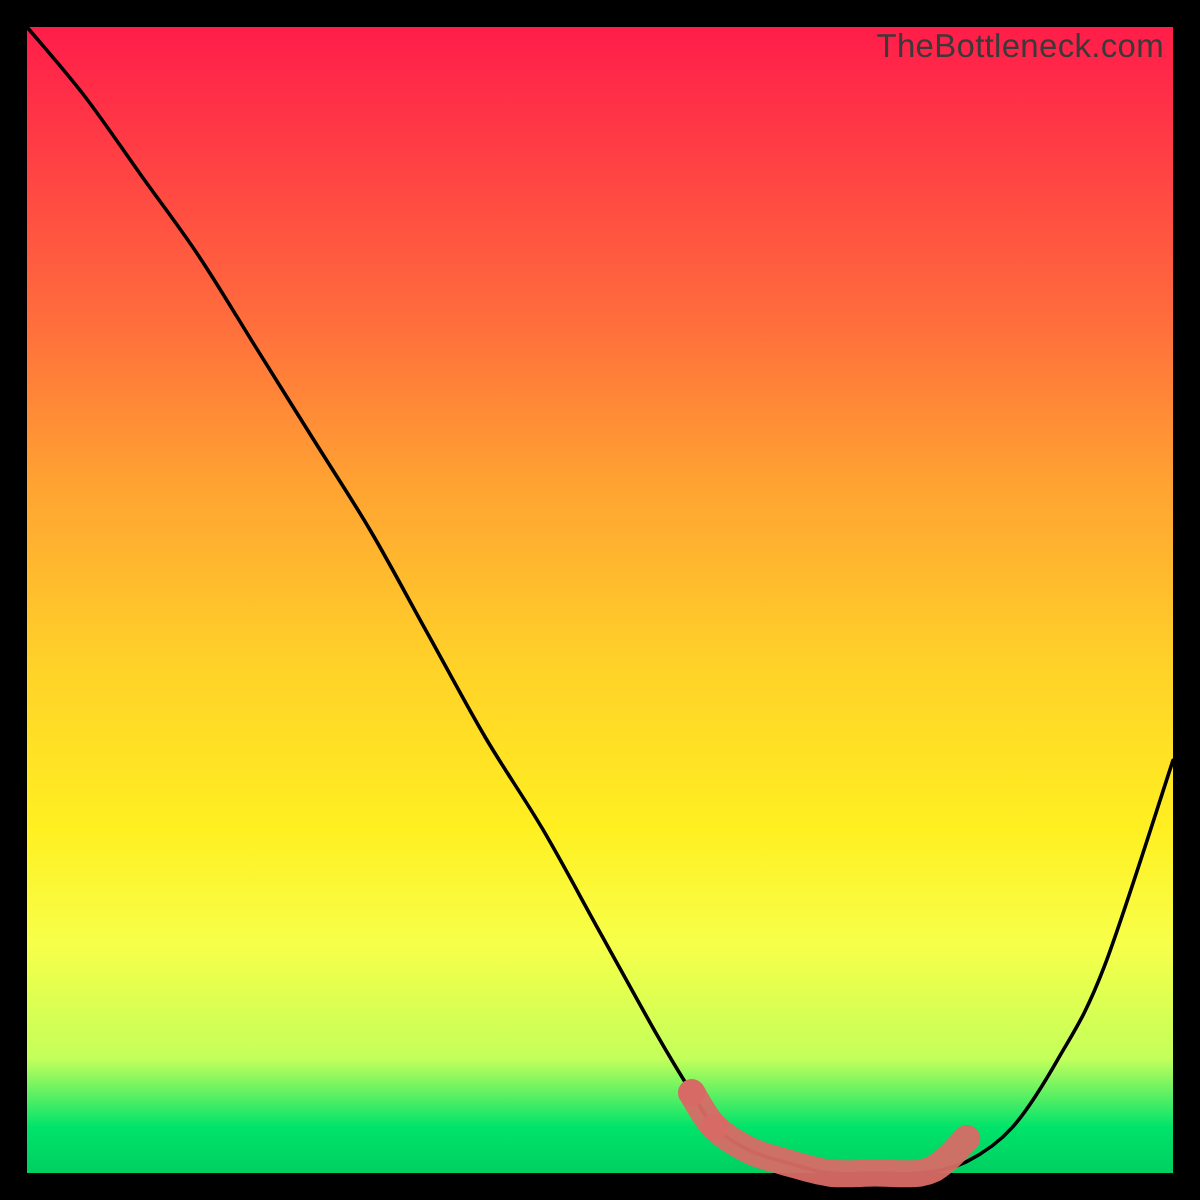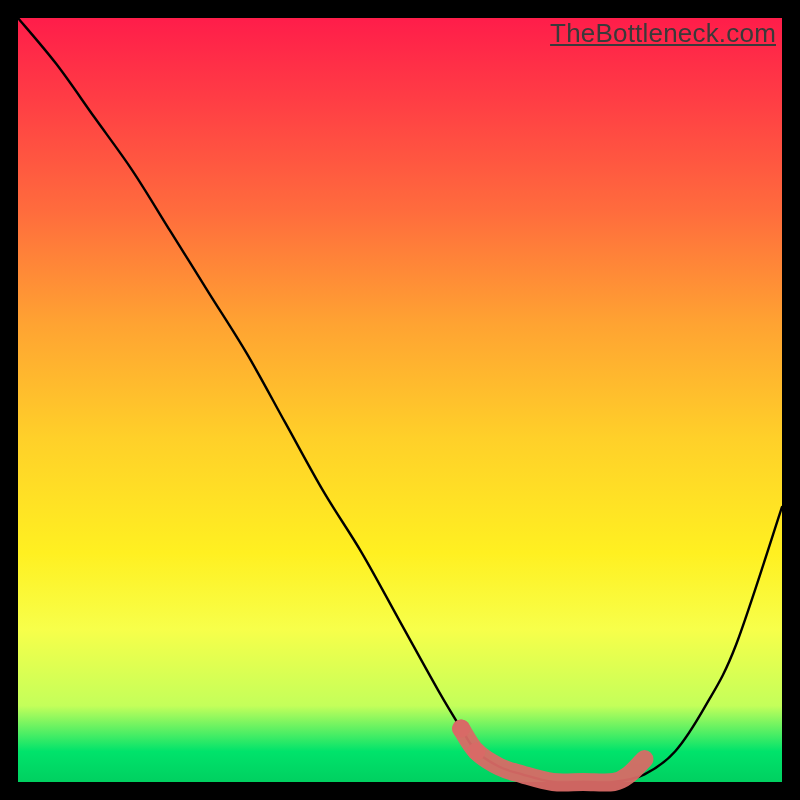--- a/index.html
+++ b/index.html
@@ -37,25 +37,24 @@
       #c4ff5a 90%,
       #00e36b 96%,
       #00d060 100%
     );
   }
   .watermark {
     position: absolute;
     top: 0px;
     right: 6px;
     color: #3a3a3a;
-    font-size: 26px;
+    font-size: 22px;
     font-weight: 500;
     letter-spacing: 0.2px;
     user-select: none;
-    text-decoration: underline;
   }
   svg.curve {
     position: absolute;
     left: 0;
     top: 0;
     width: 764px;
     height: 764px;
     overflow: visible;
   }
 </style>

